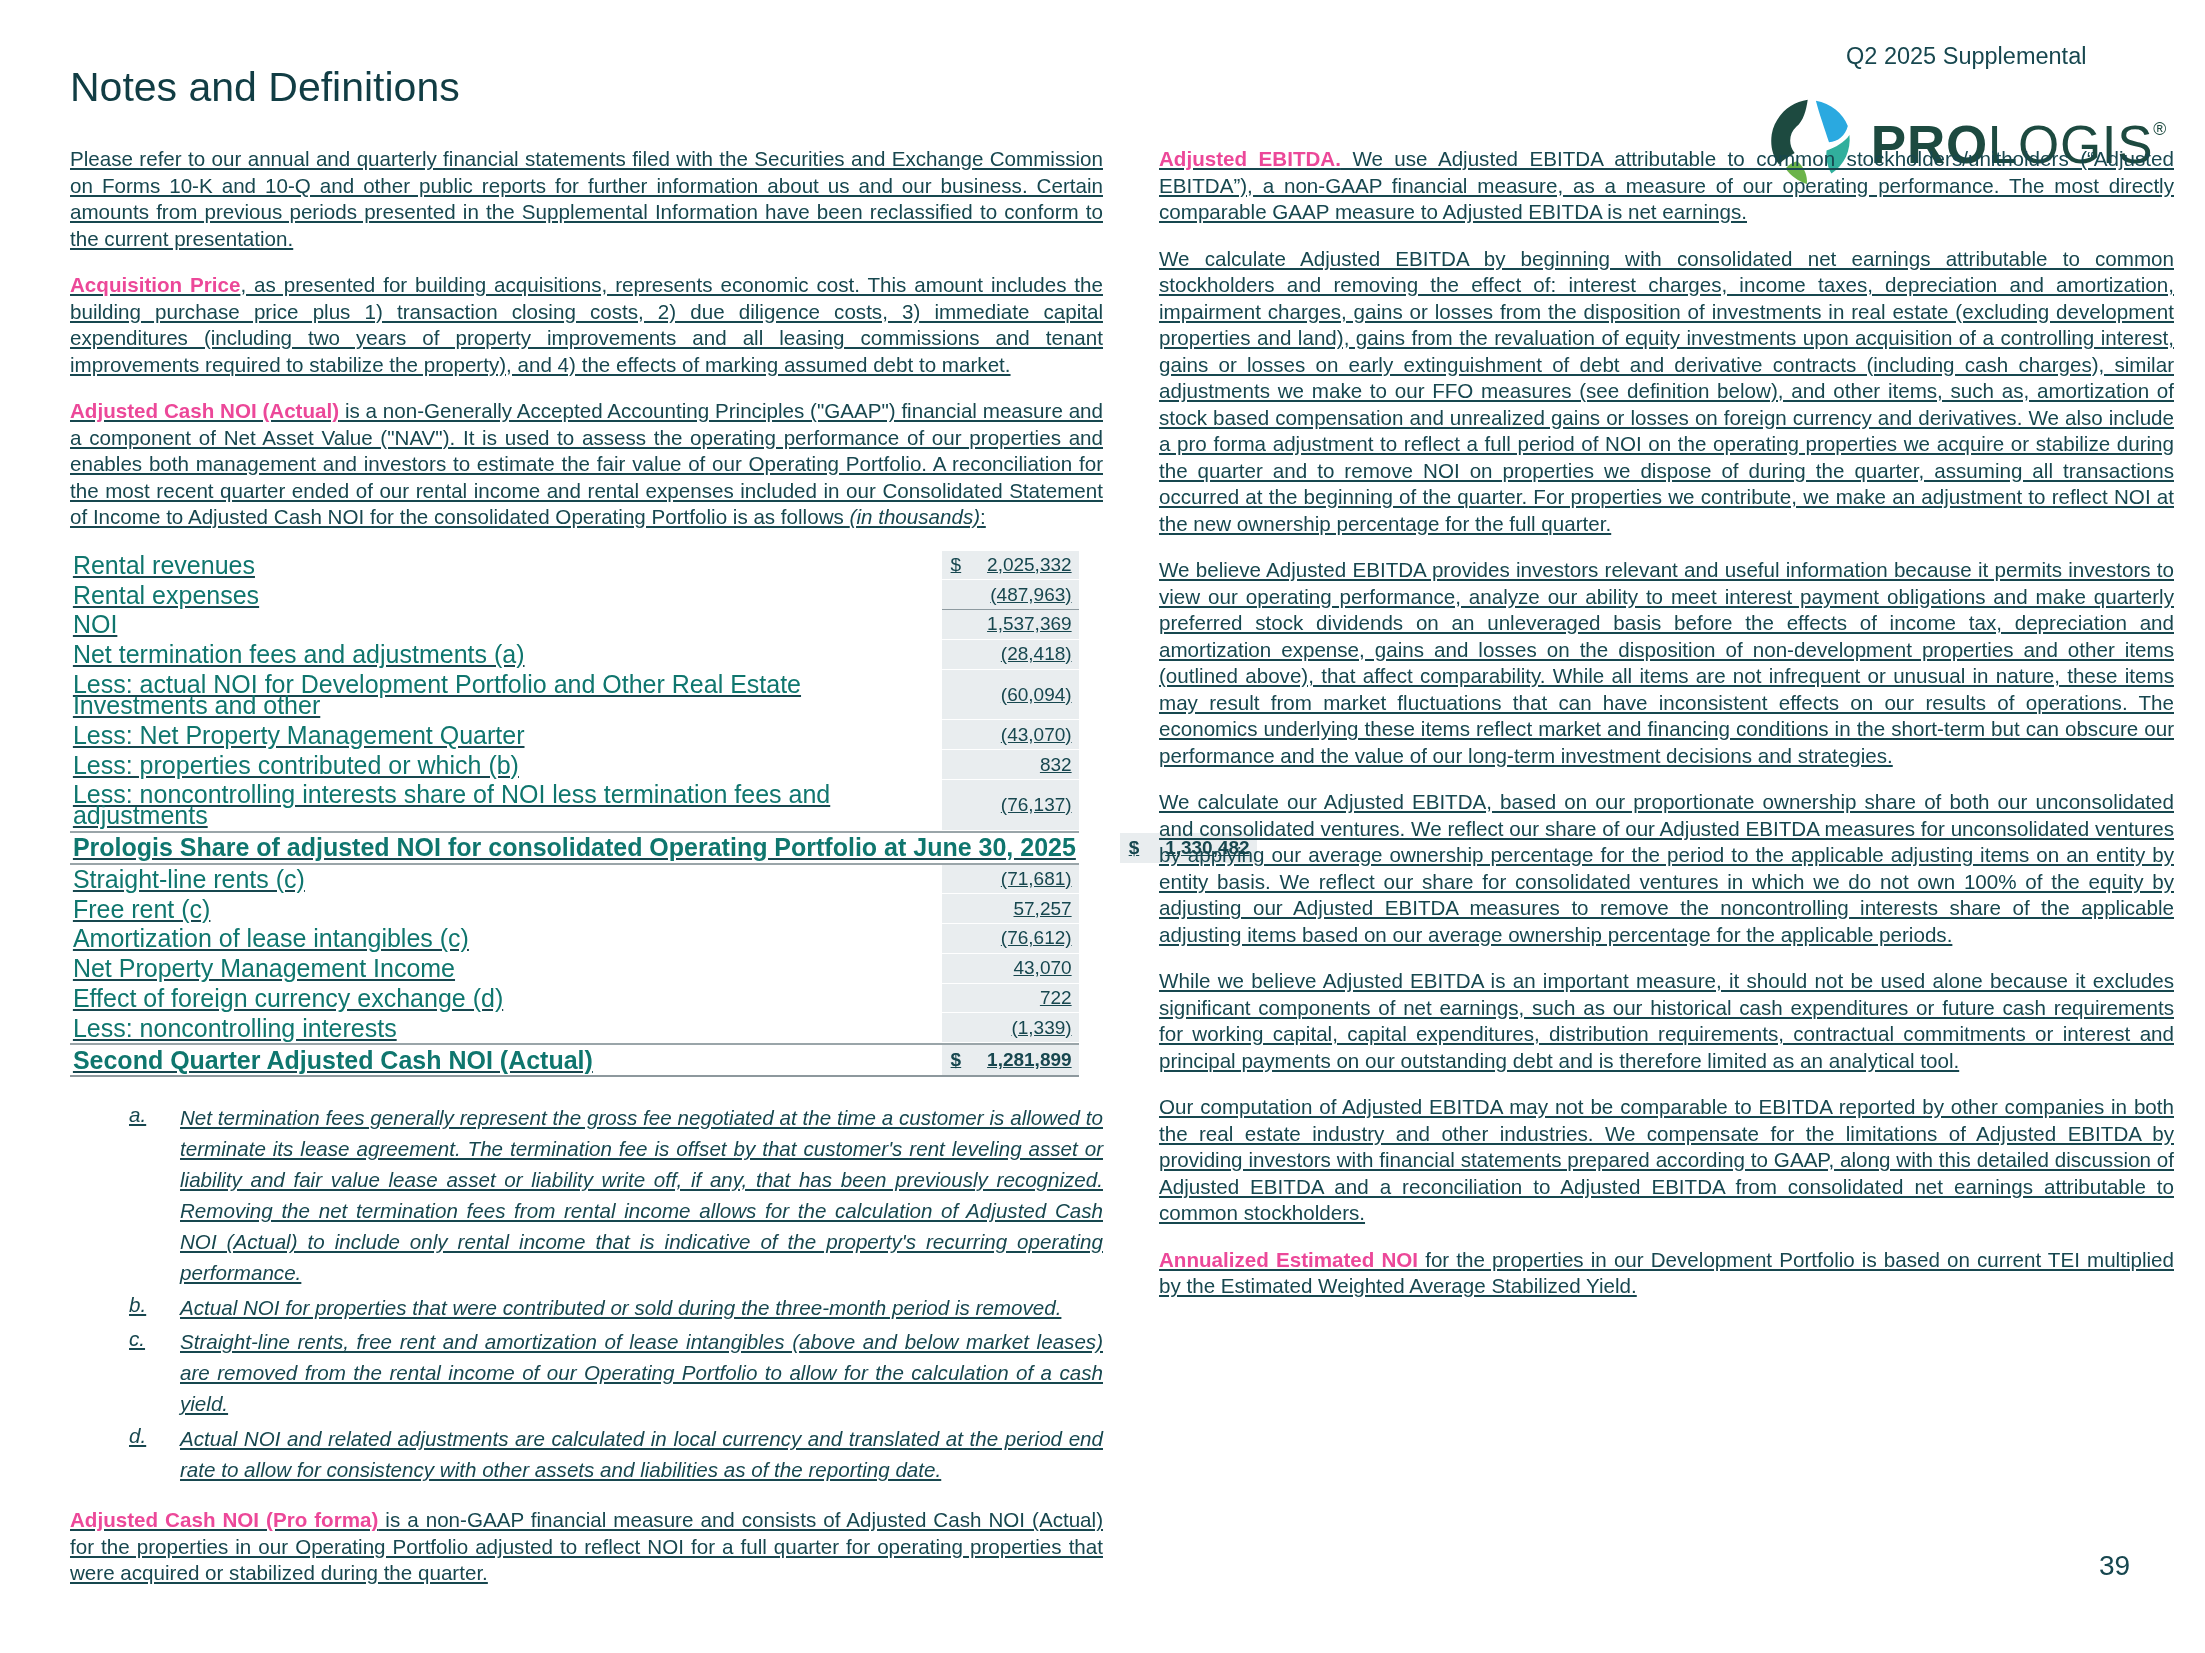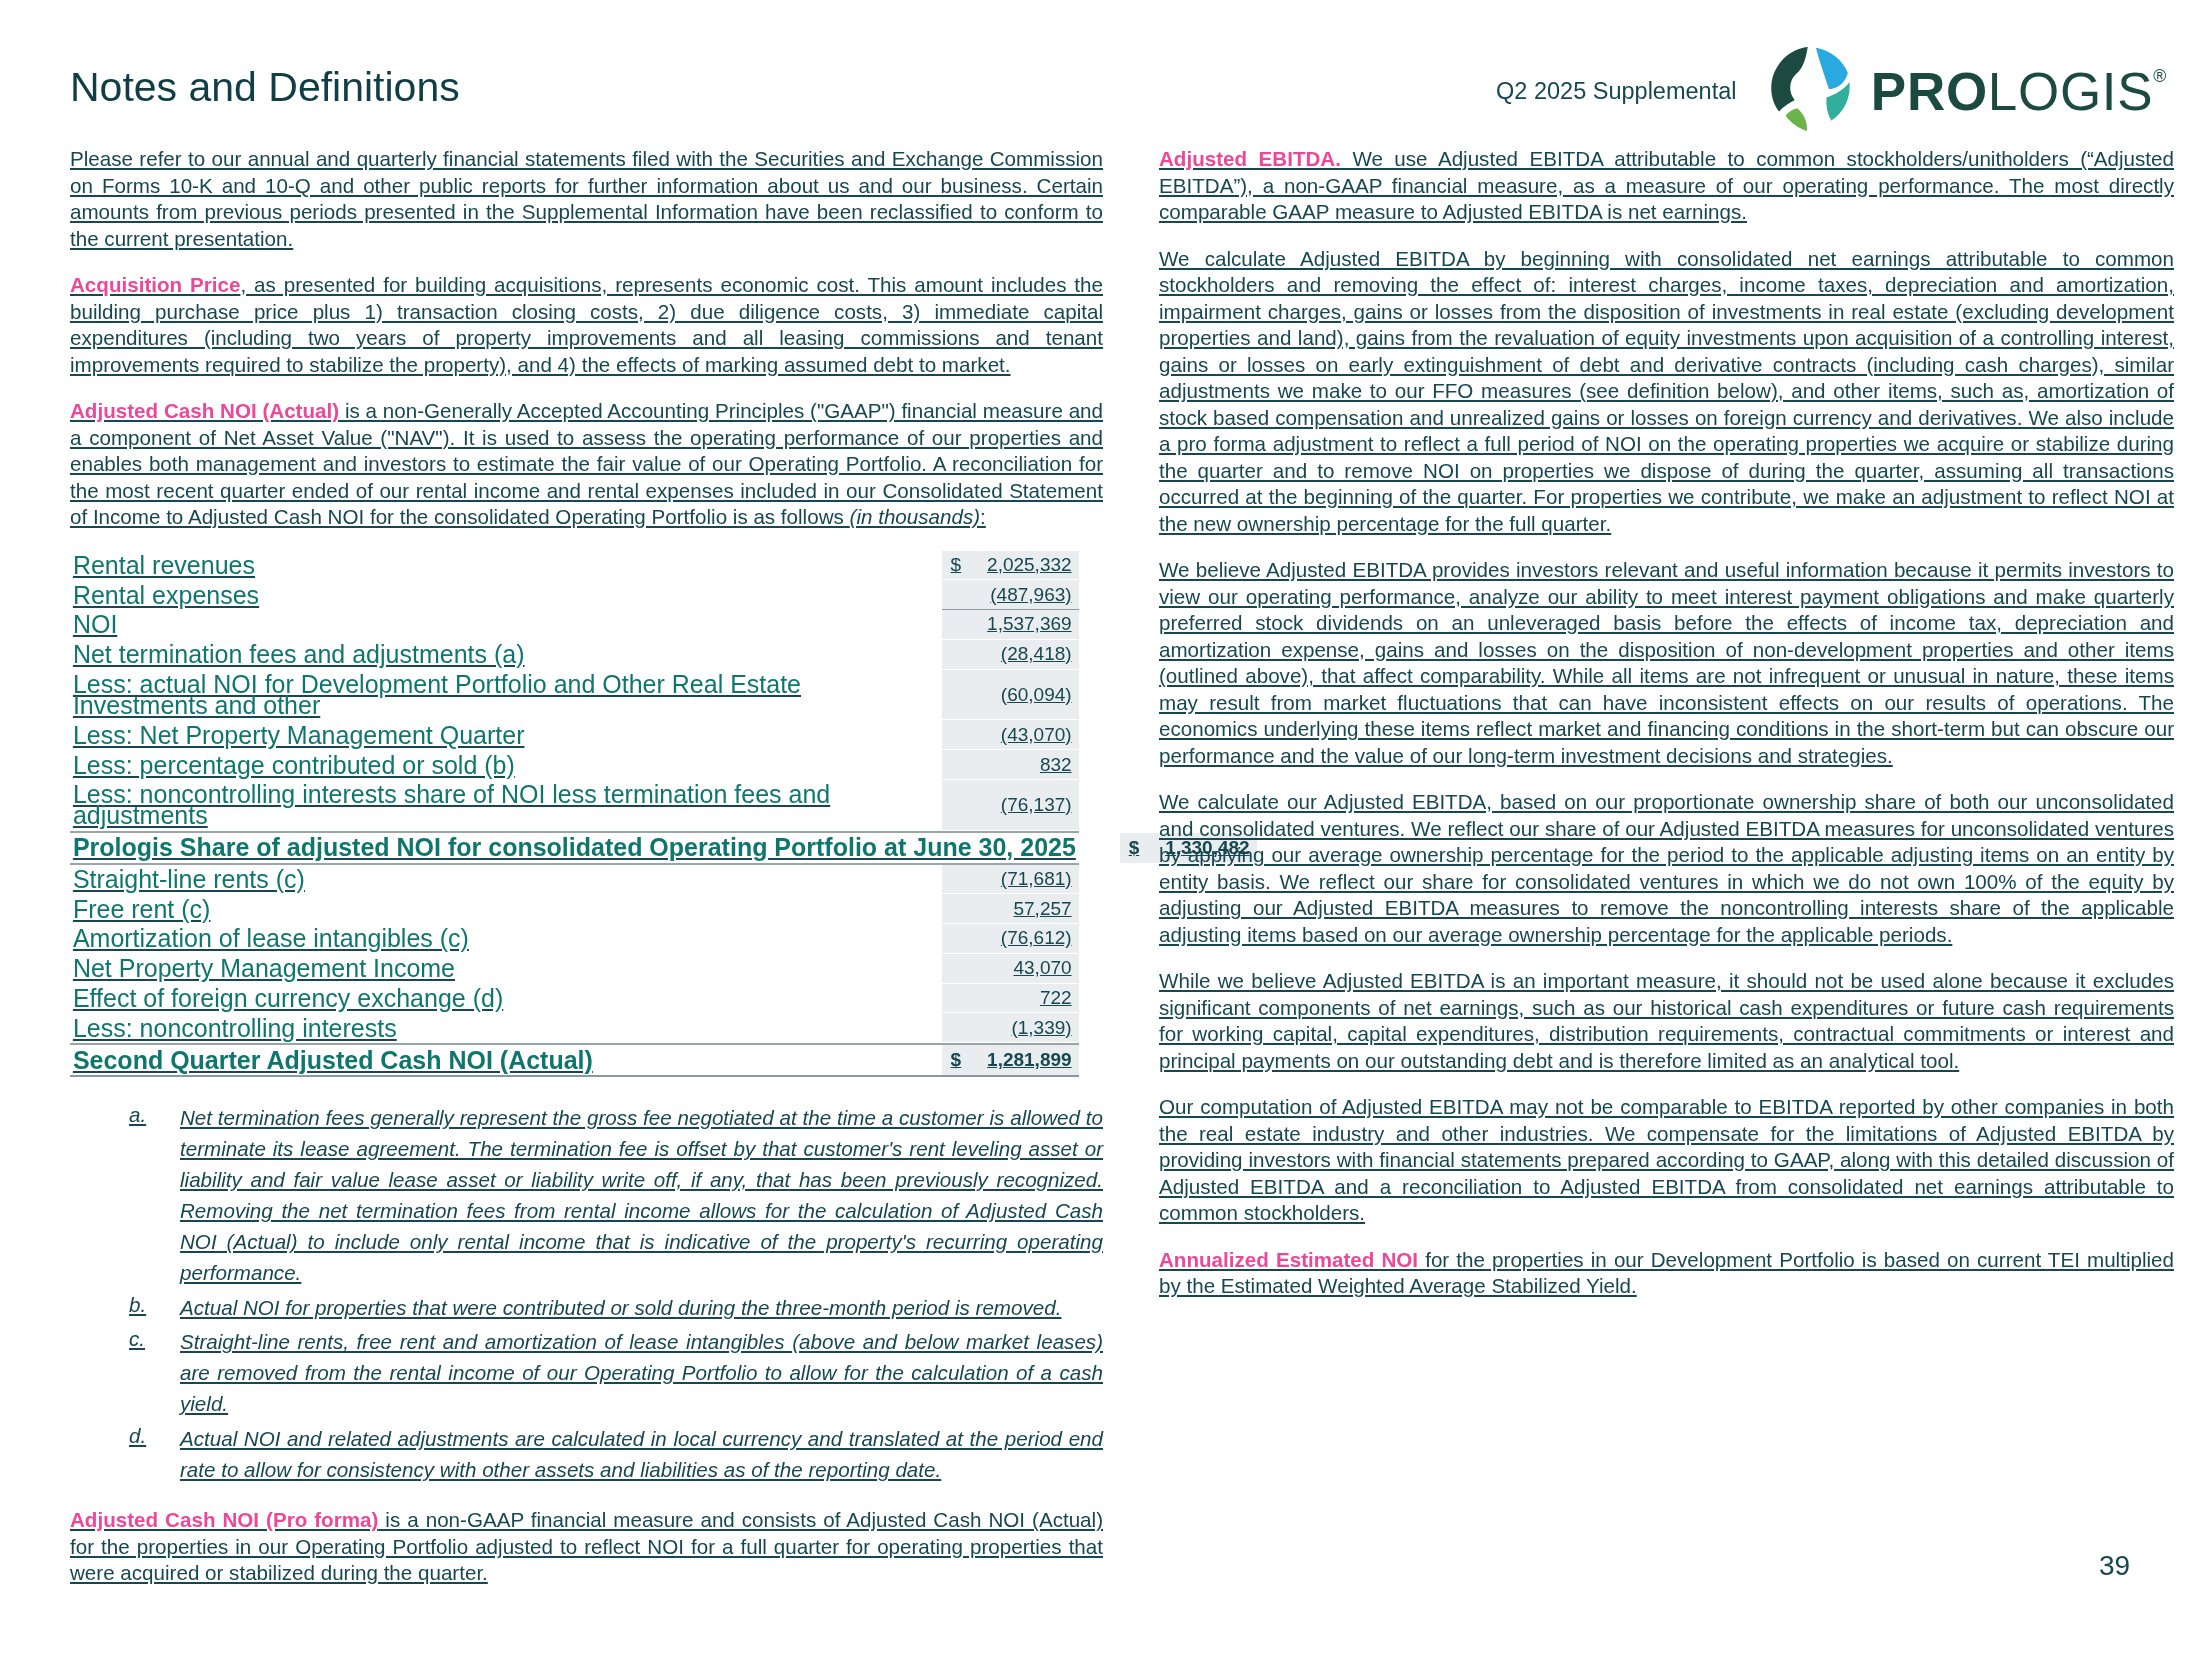--- a/index.html
+++ b/index.html
@@ -7,21 +7,21 @@
     position:relative;width:2205px;height:1654px;overflow:hidden;background:#ffffff;
     font-family:"Liberation Sans",sans-serif;color:#17474f;
   }
   
   .page-title{
     position:absolute;left:70px;top:65px;font-size:41px;line-height:1.1;
     font-weight:400;color:#113d44;letter-spacing:0;
   }
   .header-right{
     position:absolute;right:38px;top:43px;height:96px;
-    display:flex;align-items:center;gap:29px;
+    display:flex;align-items:center;gap:29px;flex-direction:column;
   }
   .supplemental-label{font-size:23.5px;color:#17474f;white-space:nowrap;margin-right:4.4px;}
   .logo{display:flex;align-items:center;gap:19px;}
   .logo-globe{width:82px;height:90px;flex:none;}
   .logo-word{font-size:53px;color:#1d4a40;letter-spacing:0.7px;white-space:nowrap;line-height:1;}
   .logo-word .pro{font-weight:700;}
   .logo-word .logis{font-weight:400;}
   .logo-reg{font-size:17.6px;vertical-align:28px;font-weight:400;color:#1d4a40;}
   
   .columns{position:absolute;left:70px;top:146px;width:2104px;display:flex;gap:56px;text-decoration:underline;}
@@ -120,21 +120,21 @@
             </div>
         </div>
         <div class="trow">
           <div class="tlabel">Less: Net Property Management Quarter</div>
           <div class="tval">
               <span class="dollar"></span>
               <span class="num">(43,070)</span>
             </div>
         </div>
         <div class="trow">
-          <div class="tlabel">Less: percentage contributed or sold (b)</div>
+          <div class="tlabel">Less: properties contributed or which (b)</div>
           <div class="tval">
               <span class="dollar"></span>
               <span class="num">832</span>
             </div>
         </div>
         <div class="trow">
           <div class="tlabel">Less: noncontrolling interests share of NOI less termination fees and adjustments</div>
           <div class="tval">
               <span class="dollar"></span>
               <span class="num">(76,137)</span>

